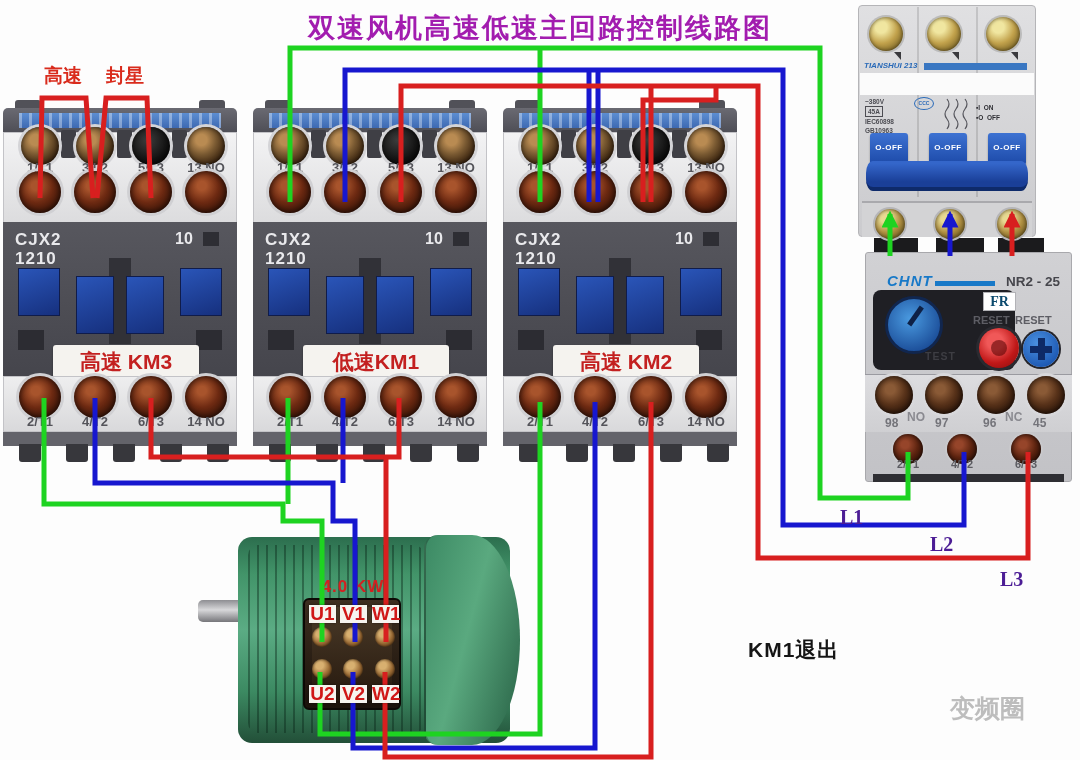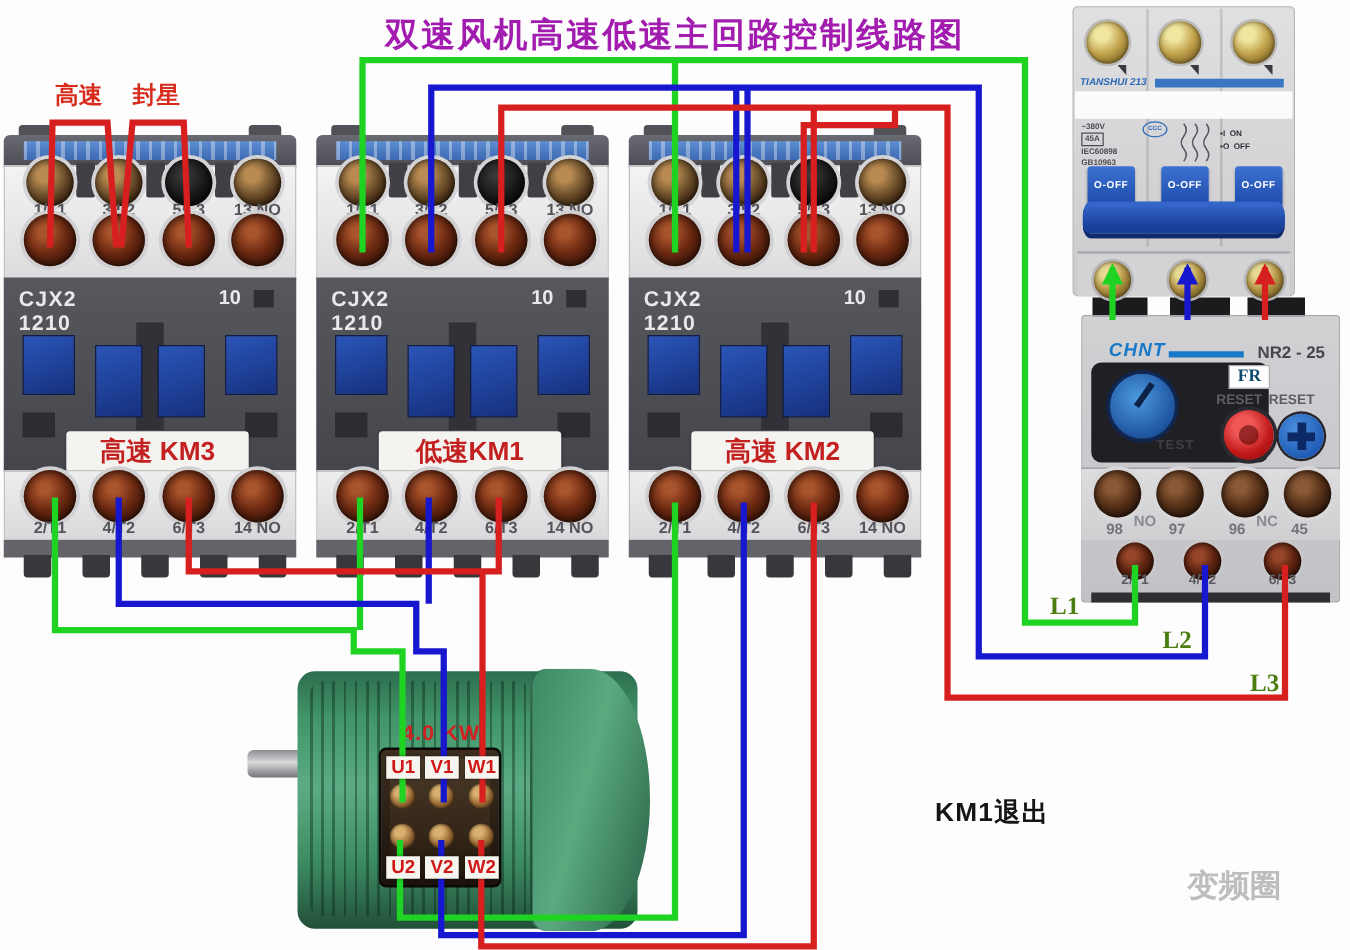--- a/index.html
+++ b/index.html
@@ -7,21 +7,21 @@
   #stage *{box-sizing:border-box;}
   #wires{position:absolute;left:0;top:0;z-index:50;pointer-events:none;}
 
   
   .title{position:absolute;left:222px;top:10px;width:550px;text-align:right;
          font-size:27px;font-weight:700;color:#a21caf;letter-spacing:2px;z-index:20;}
   .toplab{position:absolute;top:63px;width:58px;text-align:center;font-size:19px;
           font-weight:700;color:#d92b1c;z-index:60;}
   .toplab.hs{left:34px}.toplab.fs{left:96px}
   .phaselab{position:absolute;z-index:60;font-family:"Liberation Serif",serif;
-            font-weight:700;font-size:20px;color:#4d7c0f;}
+            font-weight:700;font-size:20px;color:#4c1d95;margin-top:32px;}
   .note{position:absolute;left:748px;font-size:21px;font-weight:600;color:#151515;z-index:20;letter-spacing:1px;}
   .wm-back{position:absolute;left:950px;top:692px;font-size:25px;font-weight:700;color:rgba(125,125,125,.5);z-index:20;}
   .wm-front{position:absolute;left:880px;top:706px;font-size:30px;font-weight:700;color:#2b2b2b;z-index:21;letter-spacing:1px;
     text-shadow:-2px -2px 0 #fff,2px -2px 0 #fff,-2px 2px 0 #fff,2px 2px 0 #fff,3px 3px 3px rgba(0,0,0,.25);}
 
   
   .contactor{position:absolute;top:108px;width:234px;height:354px;z-index:10;}
   .c-ear{position:absolute;top:-8px;width:26px;height:16px;background:#515158;border-radius:3px 3px 0 0;}
   .c-ear.e1{left:12px}.c-ear.e2{right:12px}
   .c-cap{position:absolute;left:0;top:0;width:100%;height:26px;background:linear-gradient(#6a6a72,#4c4c54);border-radius:5px 5px 0 0;}
@@ -143,21 +143,21 @@
   .m-cap{position:absolute;left:424px;top:535px;width:96px;height:210px;z-index:12;
      border-radius:14px 48px 48px 14px/14px 105px 105px 14px;
      background:linear-gradient(105deg,#3c8a64,#5aa97f 45%,#276044);border-left:2px solid rgba(0,0,0,.25);}
   .m-base{position:absolute;left:250px;top:726px;width:192px;height:16px;background:#1e4e36;border-radius:3px;z-index:9;}
   .m-tbox{position:absolute;left:303px;top:598px;width:98px;height:112px;z-index:20;border-radius:6px;
      background:linear-gradient(#3d2e20,#1b120b);border:2px solid #0d0905;}
   .m-tbox-in{position:absolute;inset:7px;background:linear-gradient(#4a3a28,#26190e);border-radius:4px;}
   .m-scr{position:absolute;width:20px;height:20px;border-radius:50%;z-index:22;
      background:radial-gradient(circle at 38% 32%,#d8b070 0 20%,#9a6a34 55%,#4a2c10 95%);box-shadow:inset 0 0 3px rgba(0,0,0,.7);}
   .m-lab{position:absolute;width:27px;height:18px;background:#f6f4ef;z-index:60;
-     font-size:15px;font-weight:700;color:#d01818;text-align:center;line-height:18px;box-shadow:0 0 2px rgba(0,0,0,.5);}
+     font-size:19px;font-weight:700;color:#d01818;text-align:center;line-height:18px;box-shadow:0 0 2px rgba(0,0,0,.5);}
   .m-power{position:absolute;left:305px;top:577px;width:96px;text-align:center;z-index:40;
      font-size:17px;font-weight:700;color:#d42020;letter-spacing:1px;}
 </style>
 </head>
 <body>
 
 <div id="stage">
 
   <div class="title">双速风机高速低速主回路控制线路图</div>
   <div class="toplab hs">高速</div>

